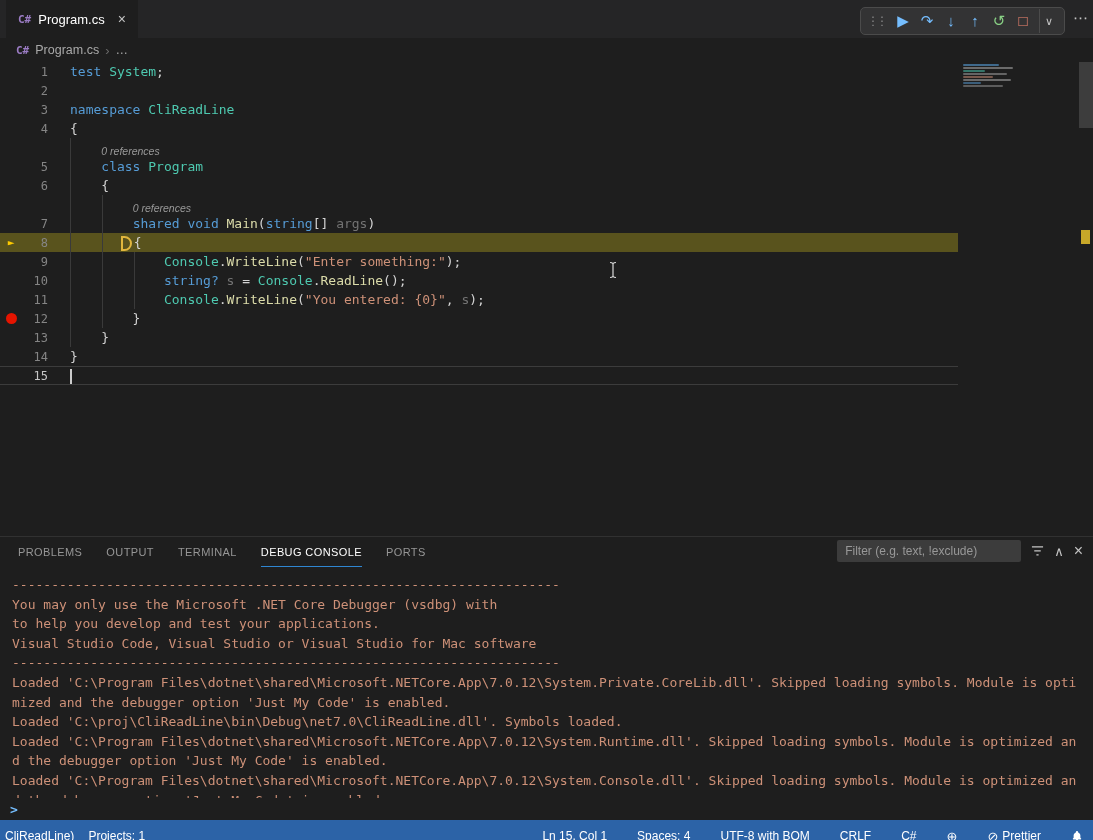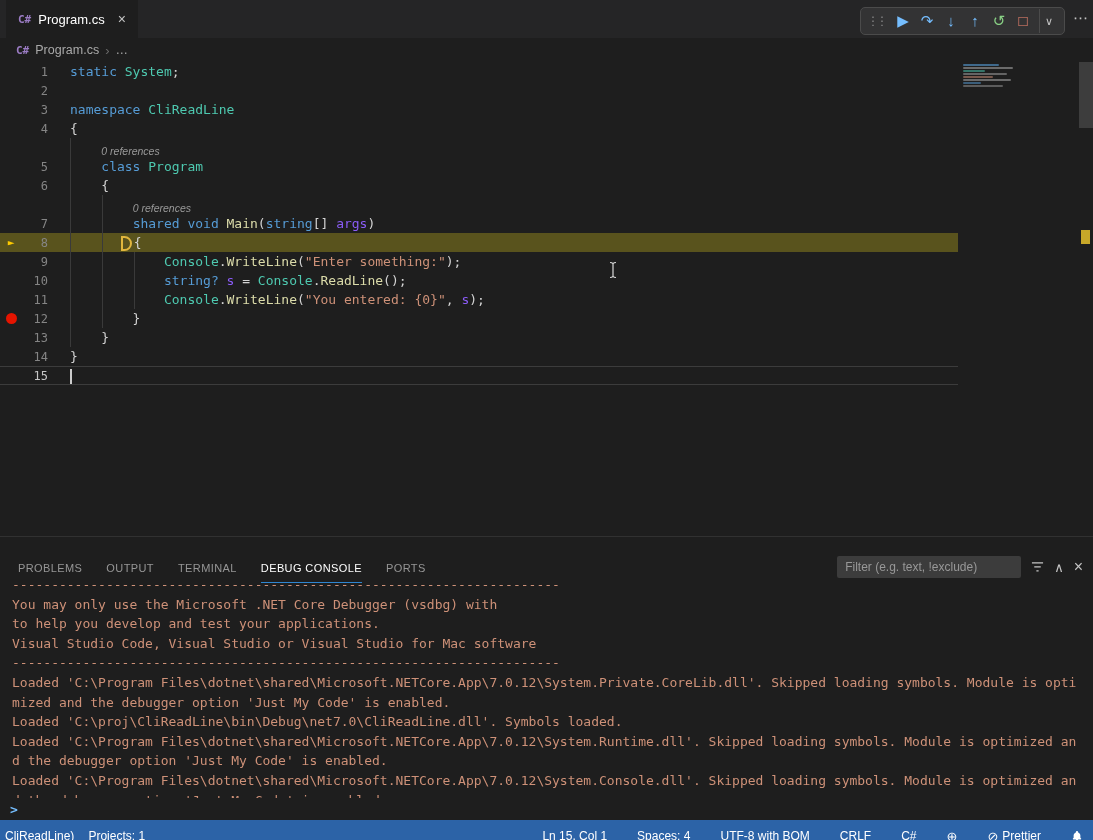--- a/index.html
+++ b/index.html
@@ -34,36 +34,36 @@
   .cursor-line .ln{color:#c6c6c6;}
   .code{margin-left:22px;white-space:pre;}
   .hl{background:var(--hlbg,#59531d);}
   .cursor-line{border-top:1px solid #3c3c3c;border-bottom:1px solid #3c3c3c;box-sizing:border-box;}
   .caret{display:inline-block;width:2px;height:15px;background:#cccccc;vertical-align:middle;}
   .exec-inline{display:inline-block;width:7px;height:11px;border:2px solid #e2b73d;border-radius:0 8px 8px 0;
     vertical-align:middle;margin-left:-12px;margin-right:2px;box-sizing:content-box;}
   .lens-row{align-items:flex-end;}
   .codelens{color:#999999;font-size:10.5px;font-family:"Liberation Sans",sans-serif;cursor:pointer;font-style:italic;}
   .tk-kw{color:#569cd6}.tk-ty{color:#4ec9b0}.tk-fn{color:#dcdcaa}.tk-st{color:#ce9178}
-  .tk-va{color:#8b5cf6}.tk-pn{color:#d4d4d4}
+  .tk-va{color:#737373}.tk-pn{color:#d4d4d4}
   .guide{position:absolute;width:1px;background:#3a3a3a;pointer-events:none;}
   .g1{left:70px;top:76px;height:209px;}
   .g2{left:102px;top:133px;height:133px;}
   .g3{left:134px;top:190px;height:57px;}
   .minimap{position:absolute;left:963px;top:2px;width:58px;height:32px;opacity:.85;}
   .mm-bar{height:2px;margin-bottom:1px;border-radius:1px;}
   .scrollbar{position:absolute;right:0;top:0;width:14px;height:474px;}
   .thumb{position:absolute;top:0;left:0;width:14px;height:66px;background:rgba(121,121,121,.35);}
   .mk{position:absolute;left:2px;width:9px;height:14px;}
   .mk.yellow{top:168px;background:rgba(218,183,42,.9);}
   .mouse{position:absolute;left:608px;top:199px;pointer-events:none;}
   
   .panel{position:absolute;top:536px;left:0;width:1093px;height:284px;background:#1e1e1e;
     border-top:1px solid #313131;box-sizing:border-box;}
-  .panel-header{position:relative;height:30px;display:flex;padding-left:18px;margin-top:16px;}
+  .panel-header{position:relative;height:30px;display:flex;padding-left:18px;}
   .panel-tabs{display:flex;gap:24px;height:30px;align-items:center;}
   .panel-tab{color:#969696;font-size:11px;letter-spacing:.4px;line-height:28px;cursor:pointer;
     border-bottom:1px solid transparent;}
   .panel-tab.active{color:#ffffff;border-bottom:1px solid var(--accent,#2f86d1);}
   .panel-right{position:absolute;right:10px;top:3px;display:flex;align-items:center;gap:10px;}
   .filter{width:168px;height:22px;background:#3c3c3c;border:none;border-radius:2px;color:#cccccc;
     font-size:12px;padding:0 8px;outline:none;}
   .filter::placeholder{color:#989898;}
   .pic{color:#c5c5c5;font-size:13px;cursor:pointer;display:inline-flex;align-items:center;}
   .console{position:absolute;top:30px;left:0;right:0;bottom:22px;padding:8px 0 0 12px;overflow:hidden;}
@@ -105,21 +105,21 @@
 
 <div class="breadcrumbs">
   <span class="csicon">C#</span>
   <span class="bc-item">Program.cs</span>
   <span class="bc-sep">›</span>
   <span class="bc-item">…</span>
 </div>
 
 <div class="editor">
   <div class="rows">
-      <div class="row code-row"><span class="glyph"></span><span class="ln">1</span><span class="code"><span class="tk-kw">static </span><span class="tk-ty">System</span><span class="tk-pn">;</span></span></div>
+      <div class="row code-row"><span class="glyph"></span><span class="ln">1</span><span class="code"><span class="tk-kw">test </span><span class="tk-ty">System</span><span class="tk-pn">;</span></span></div>
       <div class="row code-row"><span class="glyph"></span><span class="ln">2</span><span class="code"></span></div>
       <div class="row code-row"><span class="glyph"></span><span class="ln">3</span><span class="code"><span class="tk-kw">namespace </span><span class="tk-ty">CliReadLine</span></span></div>
       <div class="row code-row"><span class="glyph"></span><span class="ln">4</span><span class="code"><span class="tk-pn">{</span></span></div>
       <div class="row lens-row"><span class="codelens" style="margin-left: 101.32px;">0 references</span></div>
       <div class="row code-row"><span class="glyph"></span><span class="ln">5</span><span class="code"><span class="tk-pn">    </span><span class="tk-kw">class </span><span class="tk-ty">Program</span></span></div>
       <div class="row code-row"><span class="glyph"></span><span class="ln">6</span><span class="code"><span class="tk-pn">    {</span></span></div>
       <div class="row lens-row"><span class="codelens" style="margin-left: 132.64px;">0 references</span></div>
       <div class="row code-row"><span class="glyph"></span><span class="ln">7</span><span class="code"><span class="tk-pn">        </span><span class="tk-kw">shared void </span><span class="tk-fn">Main</span><span class="tk-pn">(</span><span class="tk-kw">string</span><span class="tk-pn">[] </span><span class="tk-va">args</span><span class="tk-pn">)</span></span></div>
       <div class="row code-row hl"><span class="glyph exec">►</span><span class="ln">8</span><span class="code"><span class="tk-pn">        </span><span class="exec-inline"></span><span class="tk-pn">{</span></span></div>
       <div class="row code-row"><span class="glyph"></span><span class="ln">9</span><span class="code"><span class="tk-pn">            </span><span class="tk-ty">Console</span><span class="tk-pn">.</span><span class="tk-fn">WriteLine</span><span class="tk-pn">(</span><span class="tk-st">"Enter something:"</span><span class="tk-pn">);</span></span></div>

